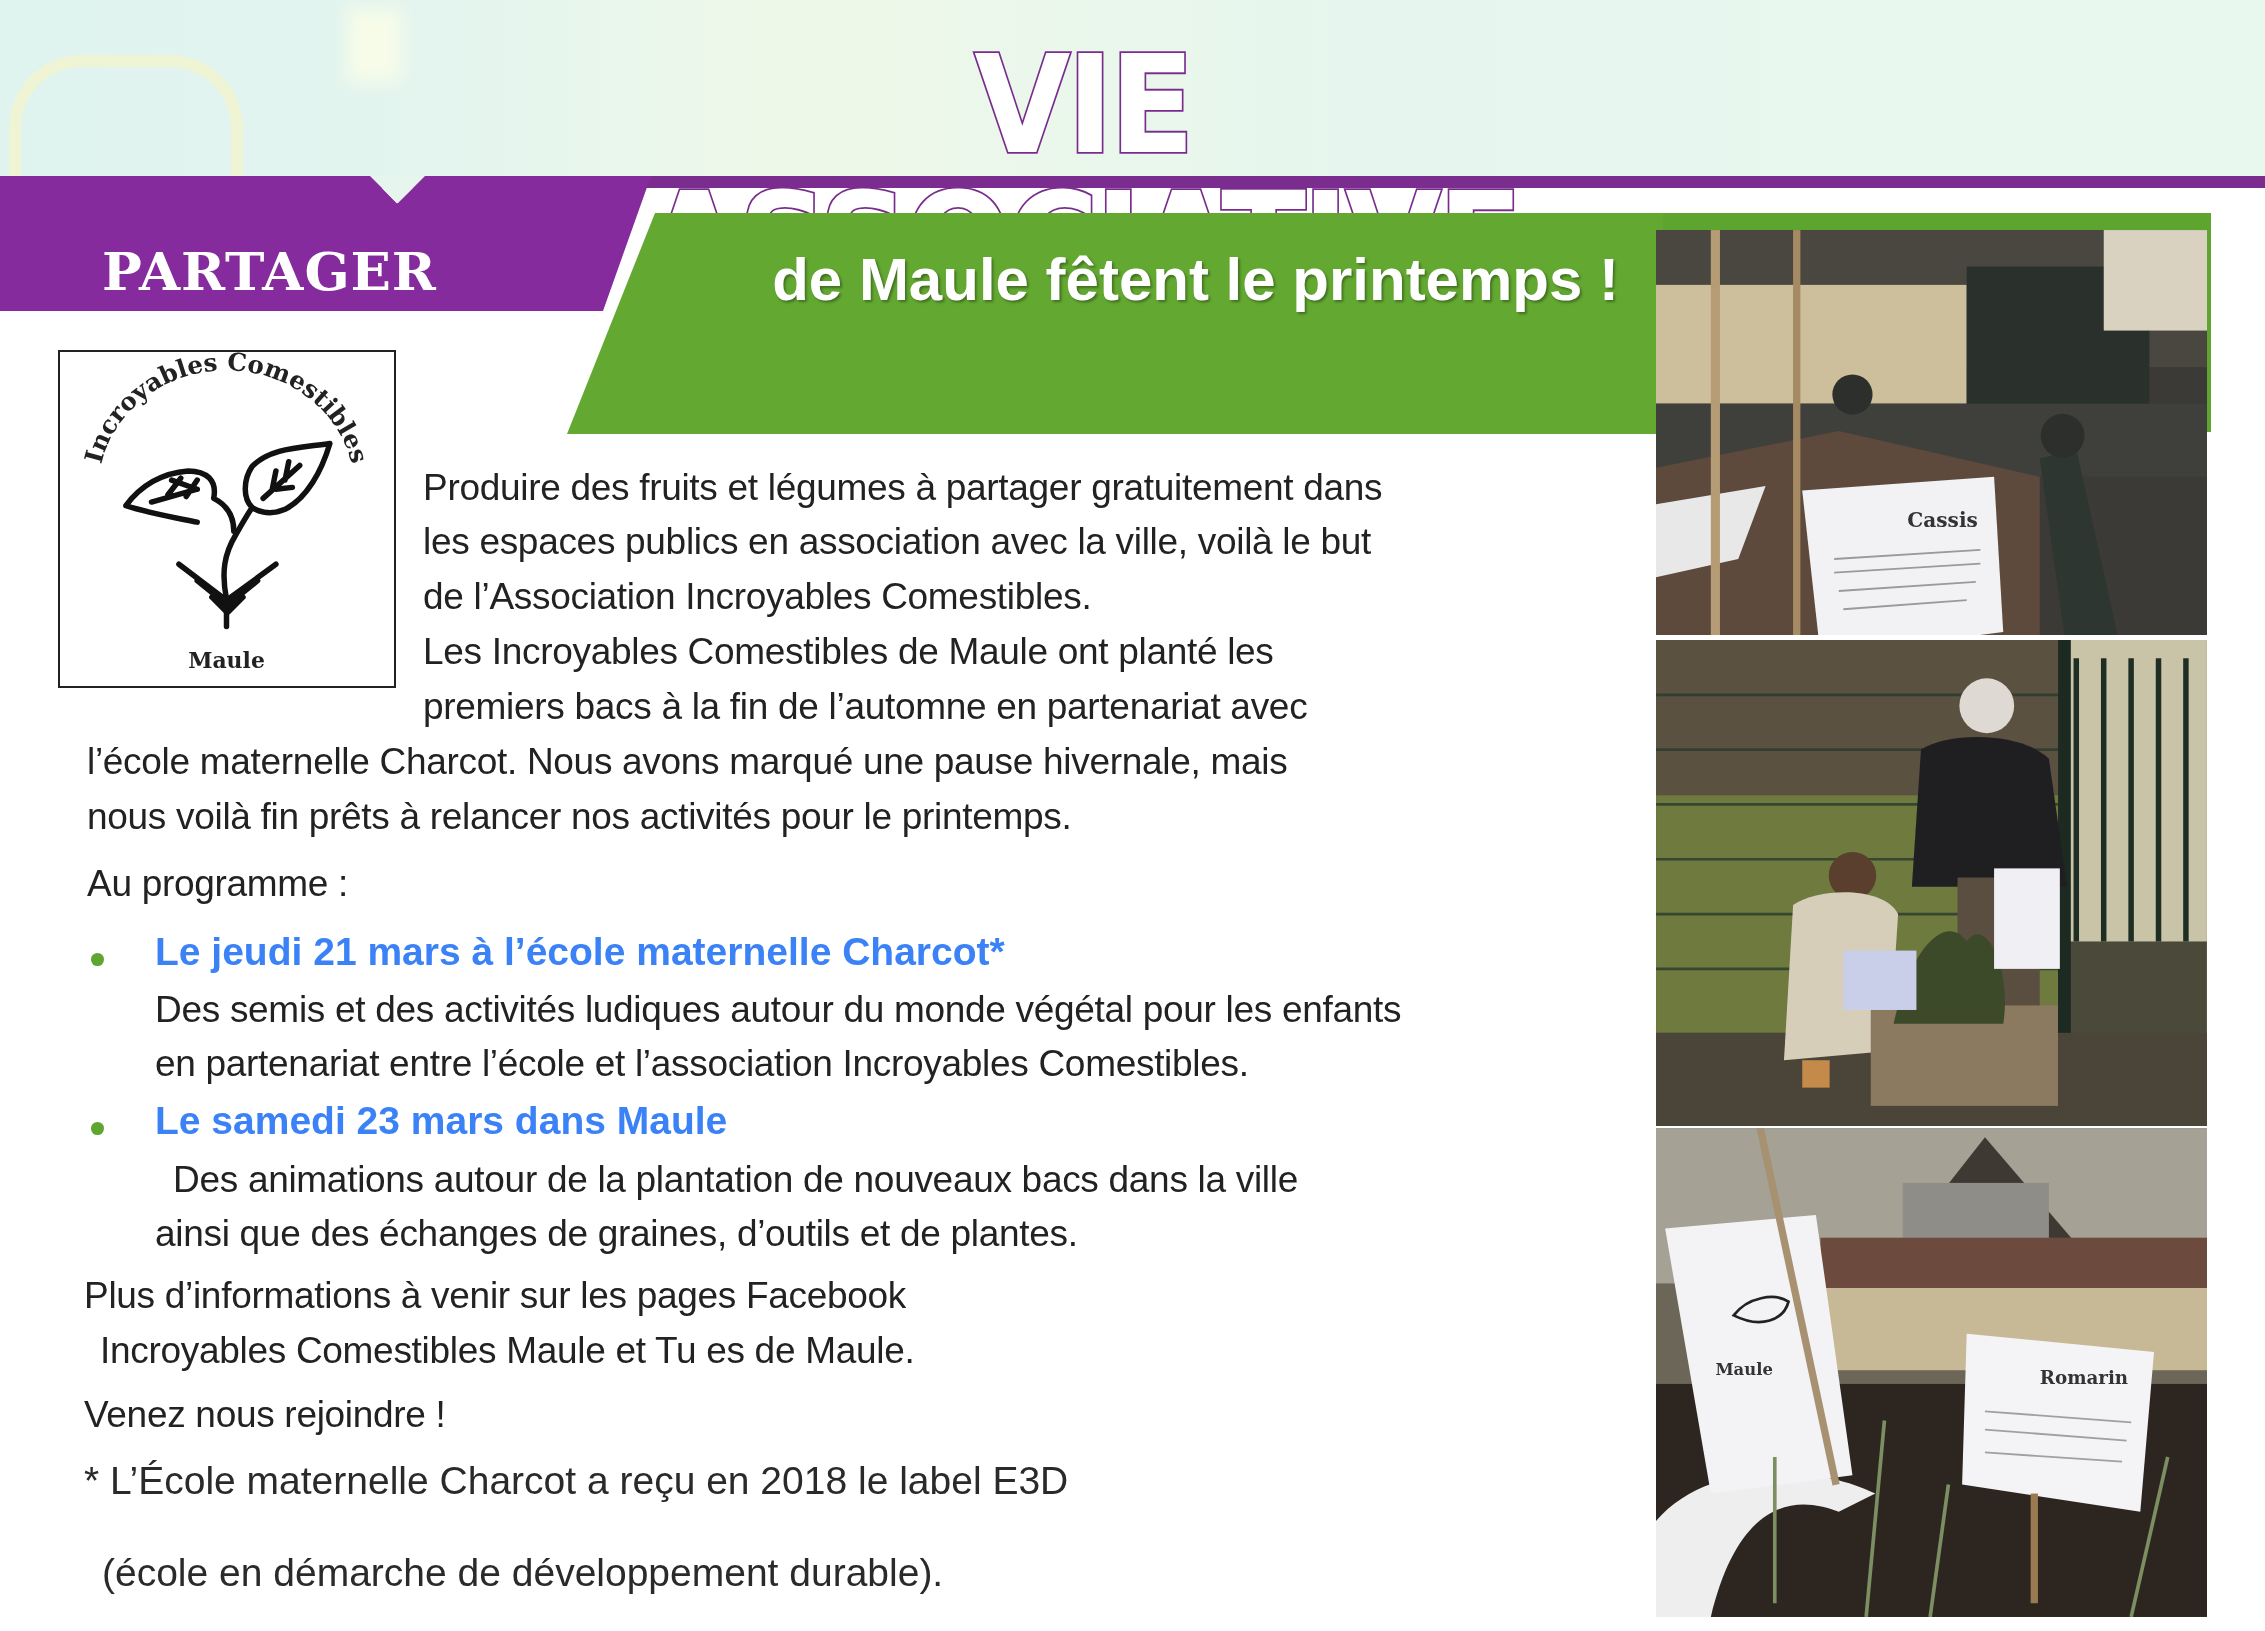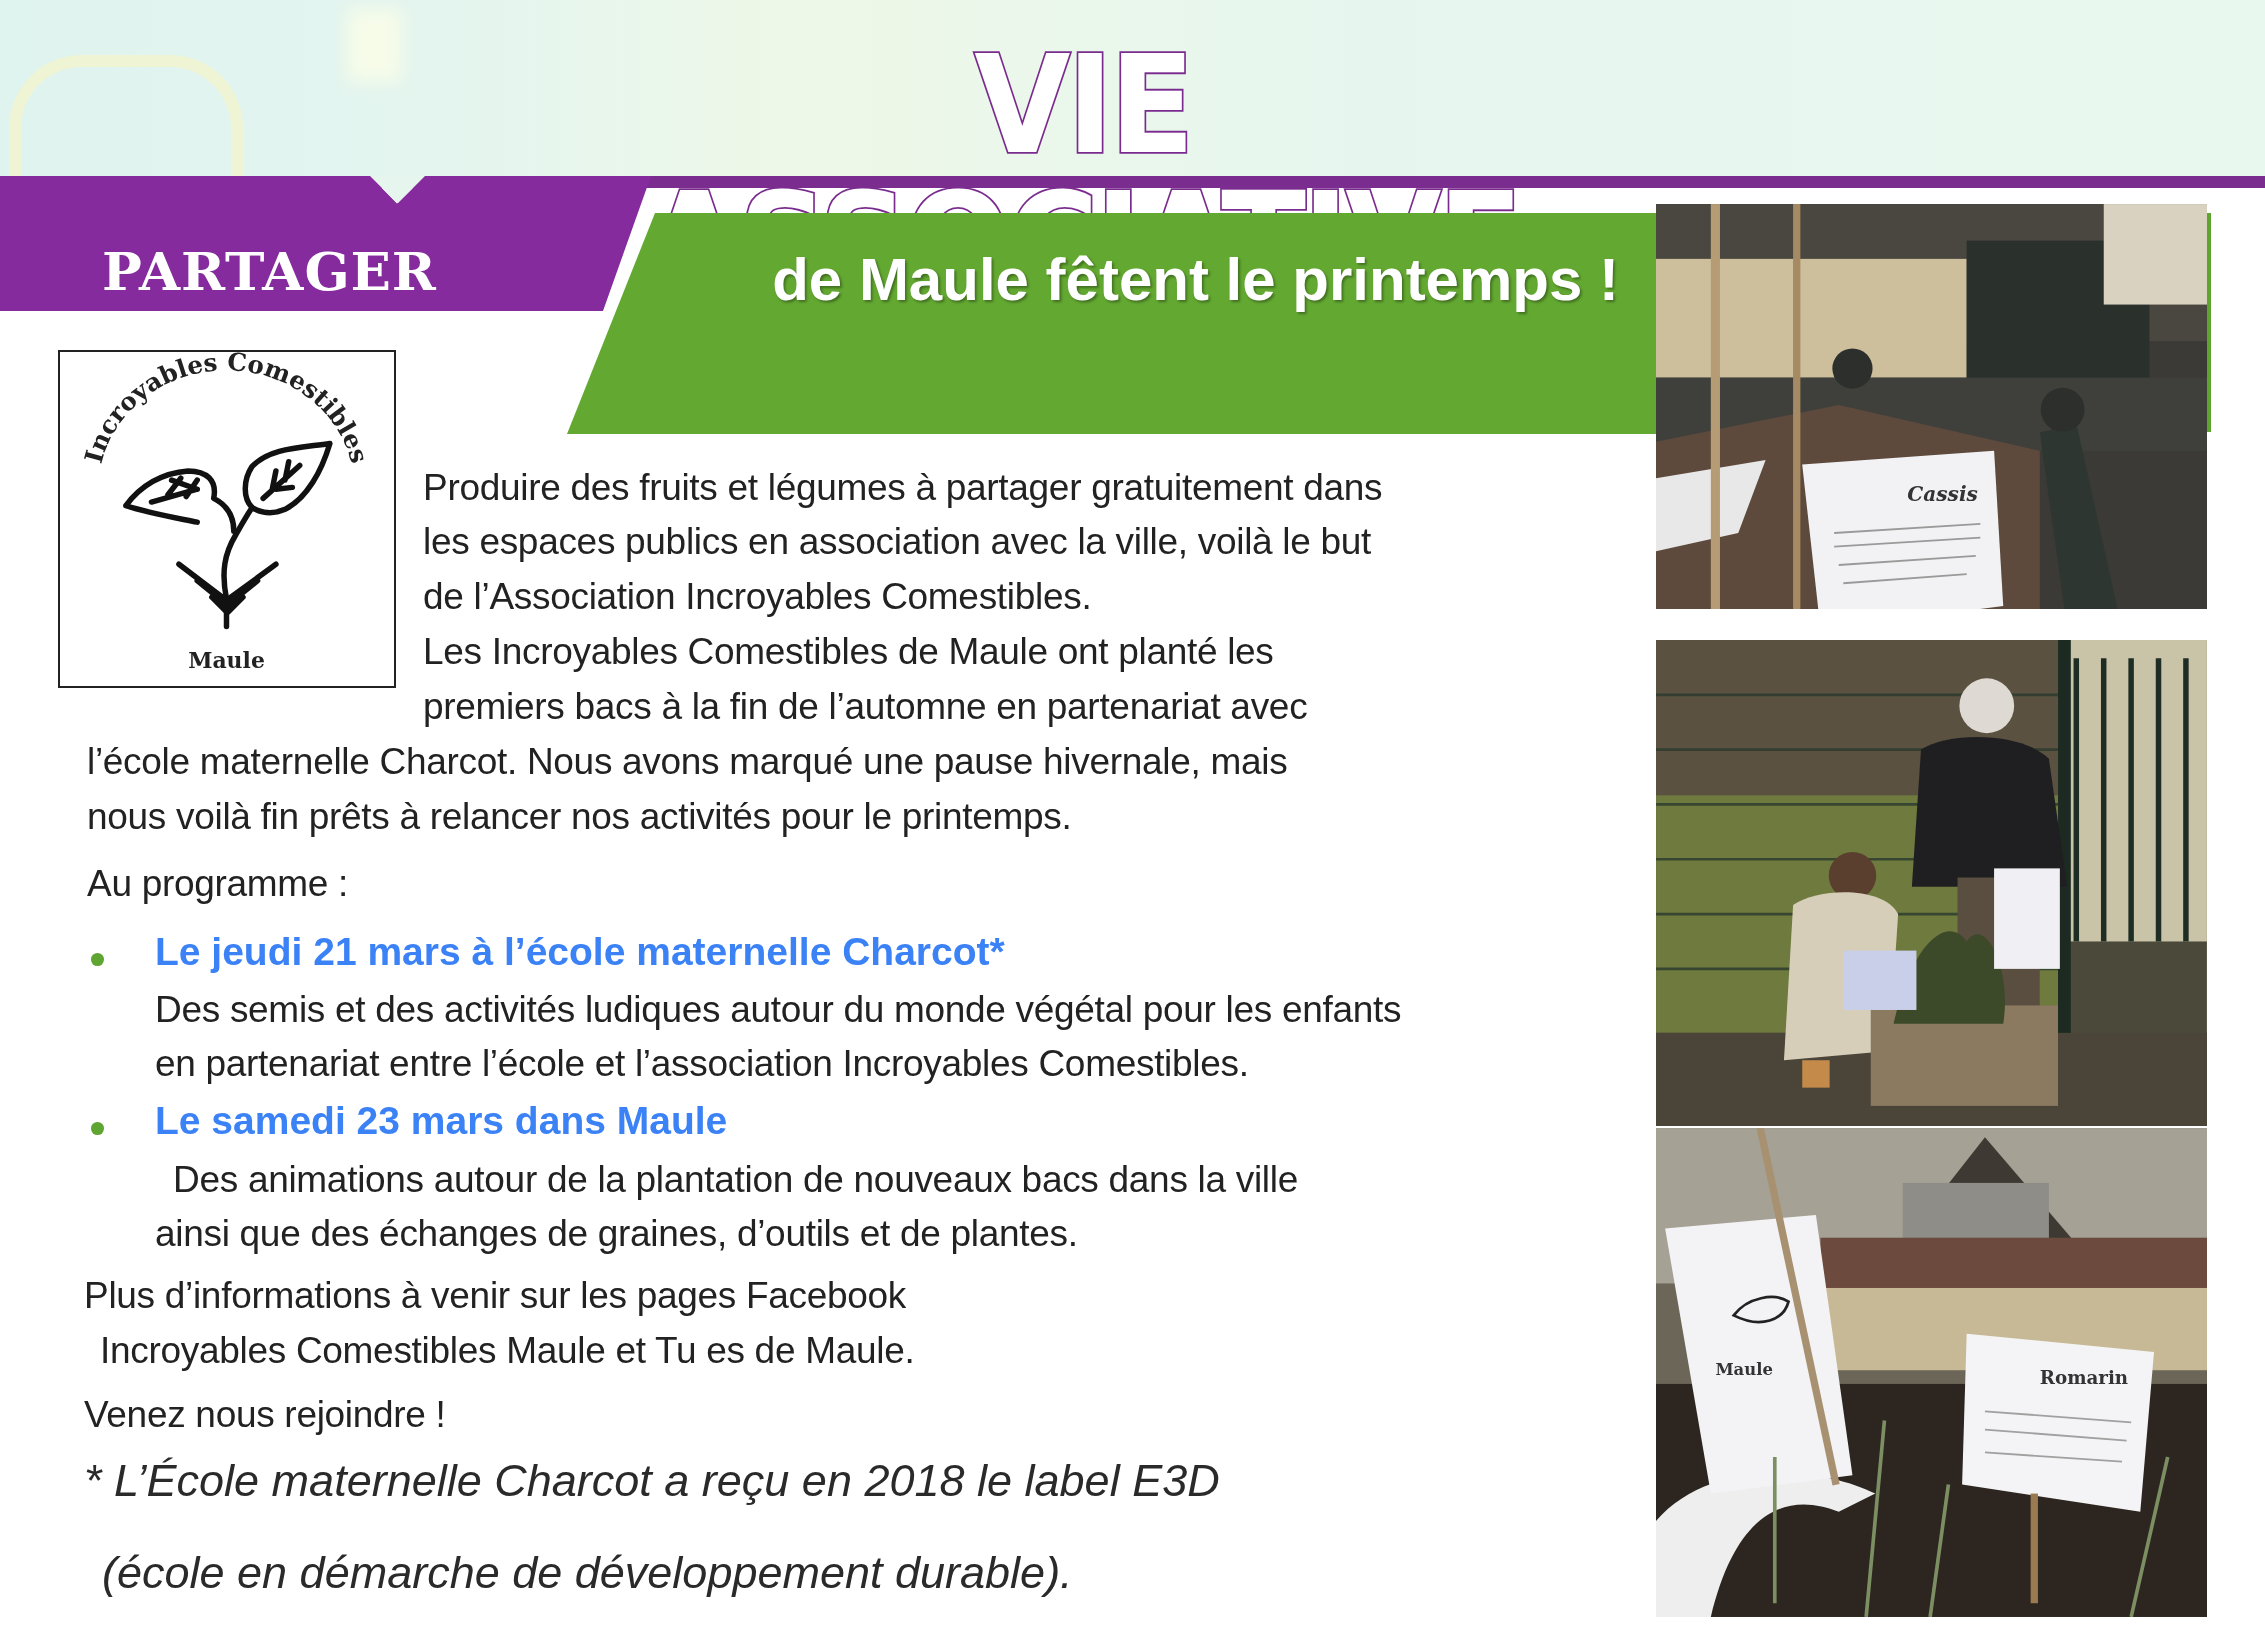--- a/index.html
+++ b/index.html
@@ -53,21 +53,21 @@
     position:absolute; left:58px; top:350px; width:338px; height:338px;
     border:2.7px solid #222; background:#fff; box-sizing:border-box;
   }
   .logo-box svg { position:absolute; left:0; top:0; }
   .body-text {
     position:absolute; font-size:37px; line-height:55px; color:#222;
     letter-spacing:-0.3px; white-space:nowrap;
   }
   .bullet-title { position:absolute; font-size:39px; font-weight:bold; color:#3b82f6; white-space:nowrap; }
   .bullet-dot { position:absolute; width:12.8px; height:12.8px; border-radius:50%; background:#5fa531; }
-  .footnote { position:absolute; font-size:45px; line-height:55px; font-style:italic; color:#2a2a2a; white-space:nowrap; }
+  .footnote { position:absolute; font-size:39px; line-height:55px; color:#2a2a2a; white-space:nowrap; }
   .photo { position:absolute; left:1656px; width:551px; overflow:hidden; }
   .photo svg { display:block; }
 </style>
 </head>
 <body>
 
 <div class="top-bg">
   <div class="glow1"></div>
   <div class="glow2"></div>
 </div>
@@ -126,21 +126,21 @@
 <div class="body-text" style="left:173px; top:1152px;">Des animations autour de la plantation de nouveaux bacs dans la ville</div>
 <div class="body-text" style="left:155px; top:1206px;">ainsi que des échanges de graines, d’outils et de plantes.</div>
 
 <div class="body-text" style="left:84px; top:1268px;">Plus d’informations à venir sur les pages Facebook</div>
 <div class="body-text" style="left:84px; top:1323px;margin-left:16px;">Incroyables Comestibles Maule et Tu es de Maule.</div>
 <div class="body-text" style="left:84px; top:1387px;">Venez nous rejoindre !</div>
 
 <div class="footnote" style="left:84px; top:1453px;">* L’École maternelle Charcot a reçu en 2018 le label E3D</div>
 <div class="footnote" style="left:102px; top:1509px;margin-top:36px;">(école en démarche de développement durable).</div>
 
-<div class="photo" style="top:204px; height:405px;font-style:italic;">
+<div class="photo" style="top:230px; height:405px;">
   <svg width="551" height="425" viewBox="0 0 603 465">
     <rect width="603" height="465" fill="#3b3a36"></rect>
     <rect x="0" y="0" width="603" height="150" fill="#4a4740"></rect>
     <rect x="0" y="60" width="340" height="130" fill="#cdbf9c"></rect>
     <rect x="340" y="40" width="200" height="170" fill="#2a312d"></rect>
     <rect x="490" y="0" width="113" height="110" fill="#d9d2c0"></rect>
     <rect x="0" y="190" width="603" height="80" fill="#3f403c"></rect>
     <path d="M 0 260 L 200 220 L 420 270 L 420 465 L 0 465 Z" fill="#5d4a3c"></path>
     <path d="M 0 300 L 120 280 L 90 360 L 0 380 Z" fill="#e8e8e8"></path>
     <path d="M 420 250 L 460 240 L 510 465 L 450 465 Z" fill="#2e3632"></path>

